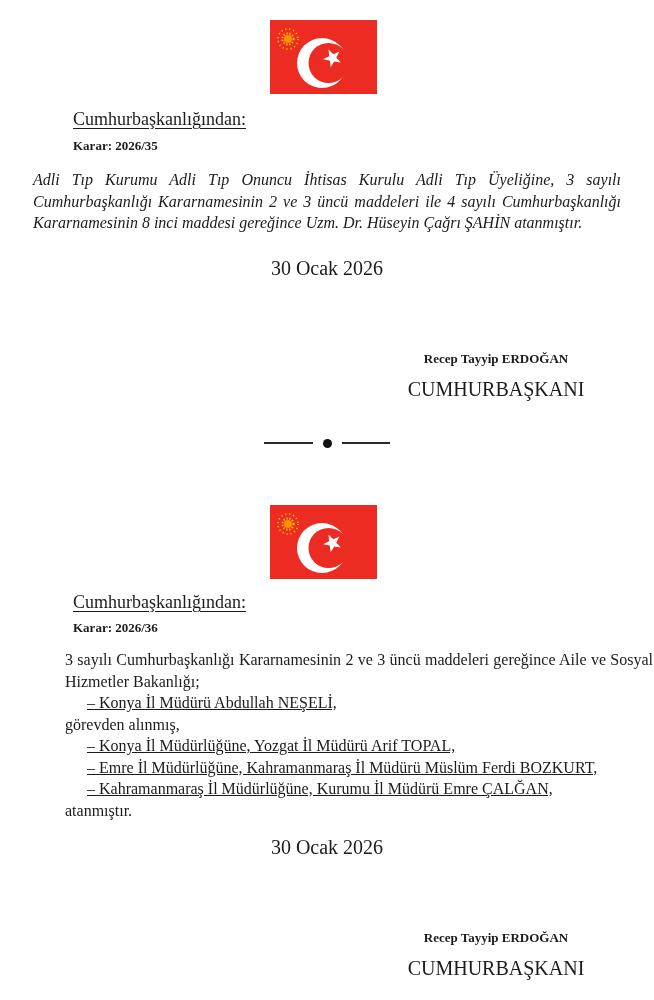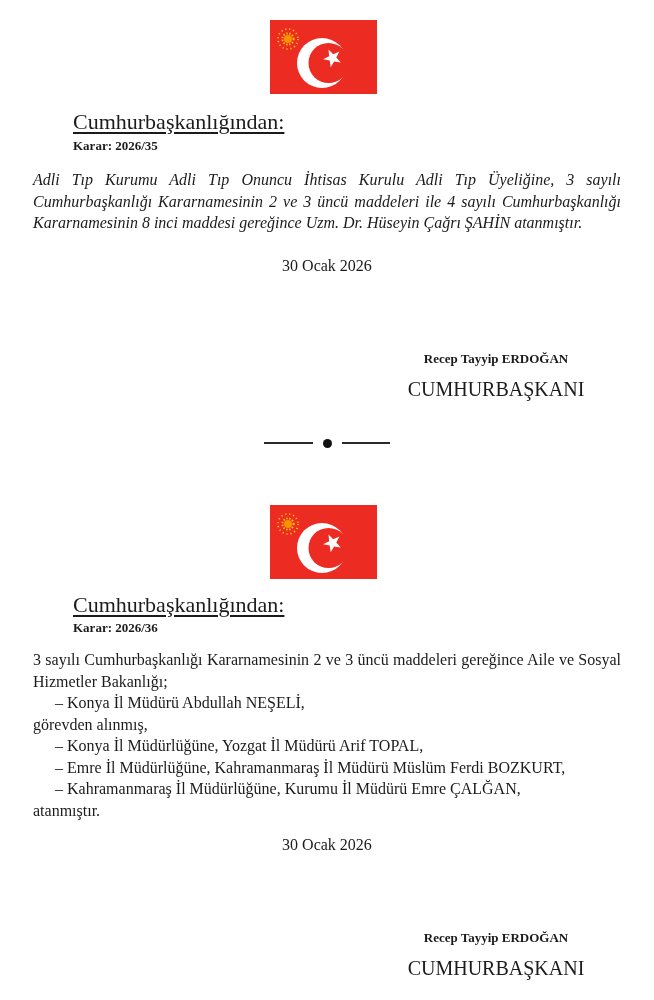--- a/index.html
+++ b/index.html
@@ -10,52 +10,52 @@
     overflow:hidden;
     font-family:"Liberation Serif","DejaVu Serif",serif;
     color:#1b1b1b;
   }
   .flag{position:absolute;left:270px;width:107px;height:74px;}
   .flag1{top:20px;}
   .flag2{top:505px;}
 
   .hdr{
     position:absolute;left:73px;
-    font-size:22px;
+    font-size:18px;
     text-decoration:underline;
     text-underline-offset:3px;
     white-space:nowrap;
   }
   .hdr1{top:109px;}
   .hdr2{top:592px;}
 
   .karar{
     position:absolute;left:73px;
     font-size:13px;font-weight:bold;white-space:nowrap;
   }
   .karar1{top:138px;}
   .karar2{top:620px;}
 
   .body-block{
     position:absolute;left:33px;width:588px;
     font-size:16px;line-height:21.5px;
   }
   .body1{top:169px;font-style:italic;}
-  .body2{top:649px;}
+  .body2{top:649px;margin-left:32px;}
   .line{white-space:nowrap;}
   .line.just{
     white-space:normal;
     text-align:justify;
     text-align-last:justify;
   }
-  .line.ind{padding-left:22px;}
+  .line.ind{padding-left:22px;text-decoration:underline;}
 
   .date{
     position:absolute;left:0;width:654px;
-    text-align:center;font-size:16px;white-space:nowrap;
+    text-align:center;font-size:20px;white-space:nowrap;
   }
   .date1{top:257px;}
   .date2{top:836px;}
 
   .sig{position:absolute;left:396px;width:200px;text-align:center;}
   .sig-name{font-size:13px;font-weight:bold;white-space:nowrap;}
   .sig1{top:351px;}
   .sig2{top:930px;}
   .sig-title{margin-top:11px;font-size:20px;white-space:nowrap;}
 

